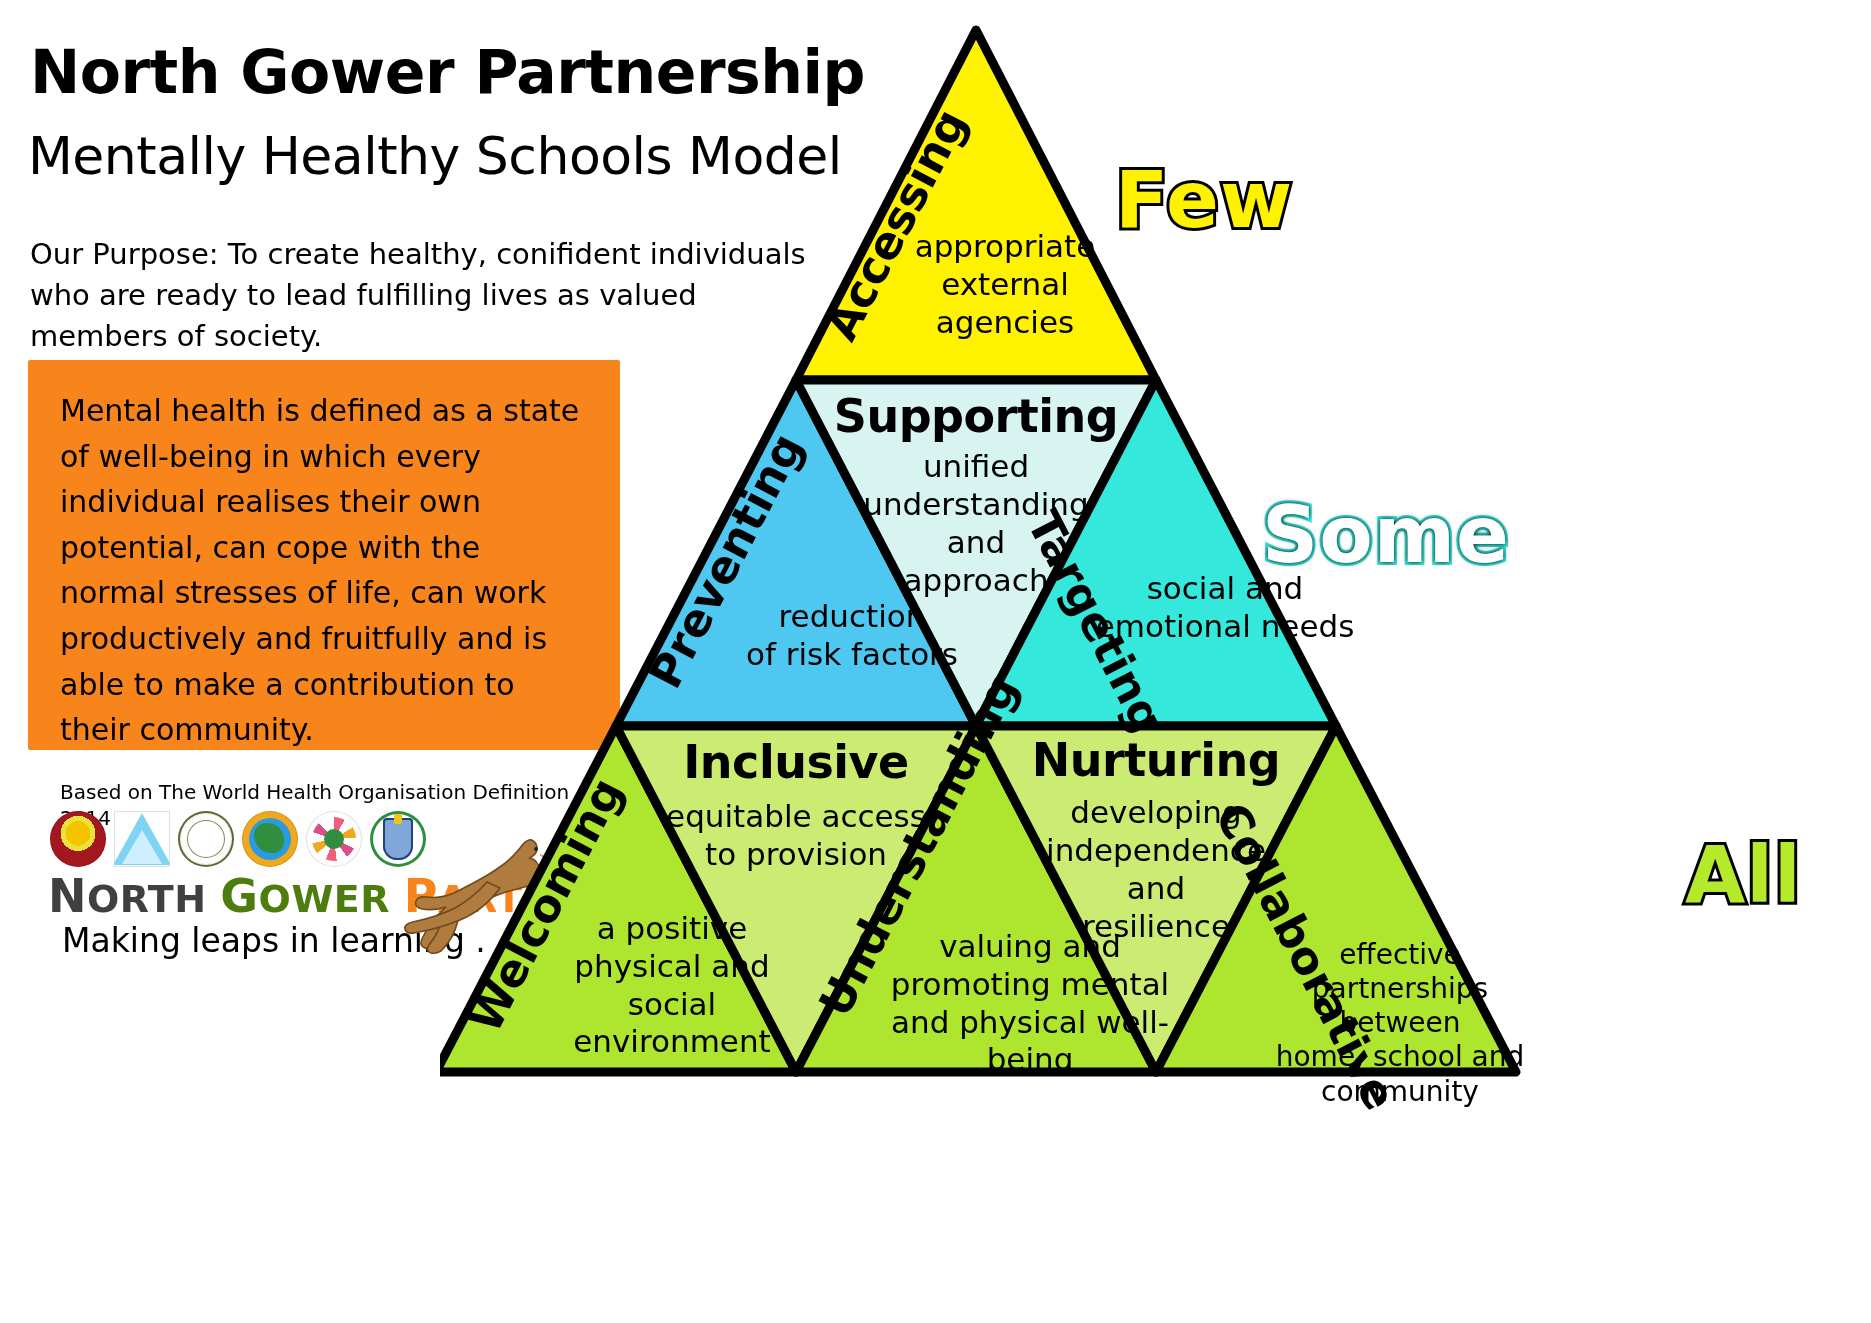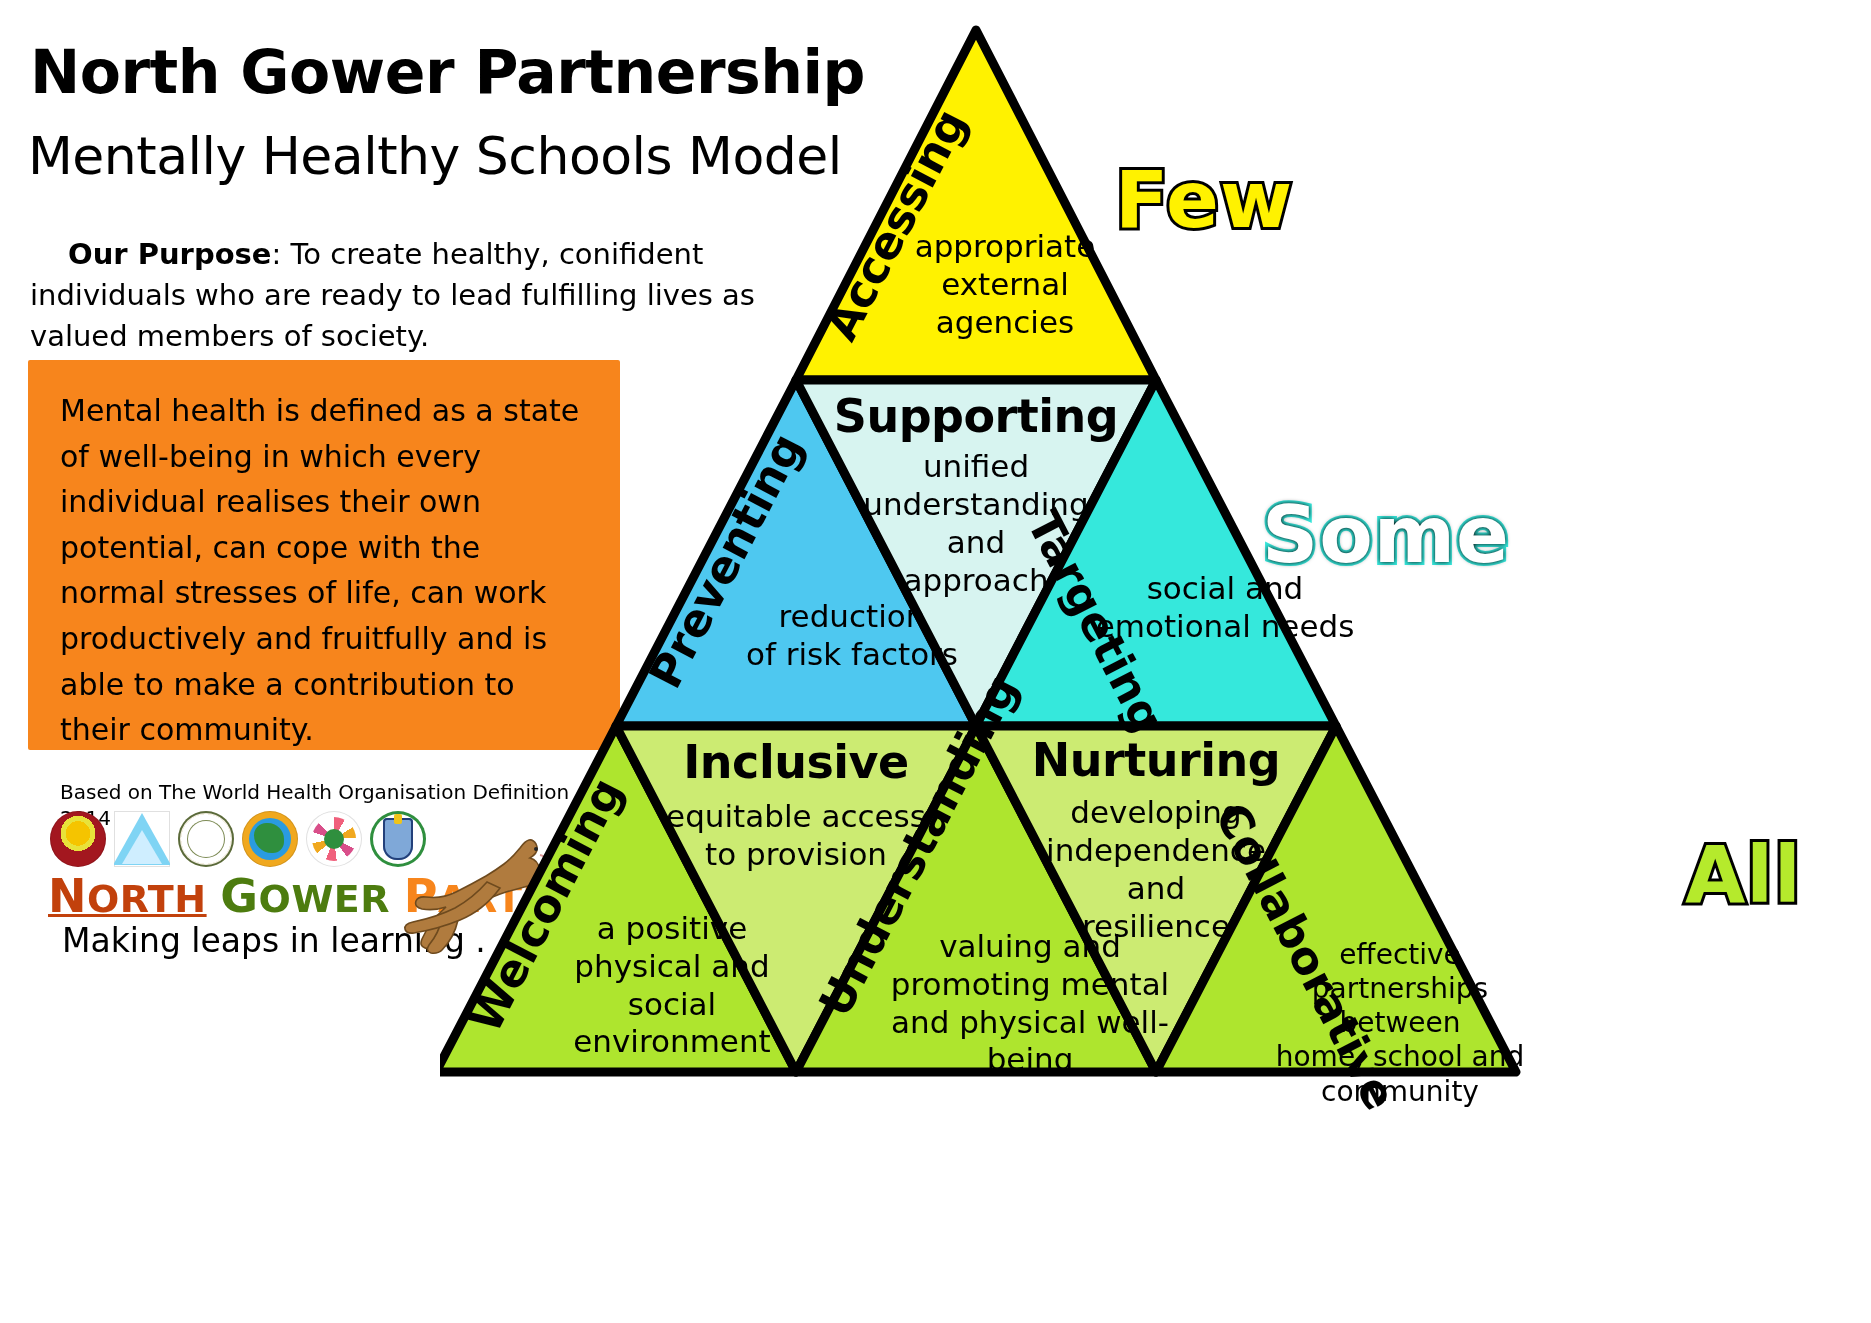--- a/index.html
+++ b/index.html
@@ -8,21 +8,21 @@
 
   .abs{position:absolute;}
 
   
   #title1{left:30px;top:42px;width:860px;font-size:60px;font-weight:bold;
           letter-spacing:-0.5px;line-height:1.0;white-space:nowrap;}
   #title2{left:28px;top:130px;width:900px;font-size:52px;
           letter-spacing:-0.5px;line-height:1.0;white-space:nowrap;}
 
   #purpose{left:30px;top:234px;width:800px;font-size:29px;line-height:1.42;}
-  #purpose b{font-weight:bold;margin-left:38px;}
+  #purpose b{font-weight:normal;}
 
   #defbox{left:28px;top:360px;width:592px;height:390px;background:#F7851C;
           border-radius:2px;box-sizing:border-box;padding:28px 30px 0 32px;}
   #defbox .deftext{font-size:30px;line-height:1.52;}
   #defbox .defsrc{font-size:20px;margin-top:26px;line-height:1.3;}
 
   
   #logos{left:44px;top:805px;width:470px;}
   .crestrow{display:flex;align-items:flex-end;gap:8px;height:62px;padding-left:6px;}
   .crest{width:56px;height:56px;border-radius:50%;position:relative;overflow:hidden;
@@ -47,21 +47,21 @@
                  #f0a81e 64% 72%,#fff 72% 80%,#d94f8a 80% 88%,#fff 88% 100%);}
   .c5 .core{position:absolute;inset:18px;border-radius:50%;background:#2f8f3e;}
   .c6{background:#fff;box-shadow:0 0 0 3px #2f8f3e inset;}
   .c6 .shield{position:absolute;left:13px;top:7px;width:30px;height:42px;background:#7fa8d8;
               border-radius:4px 4px 14px 14px;box-shadow:0 0 0 2px #23407a inset;}
   .c6 .crown{position:absolute;left:24px;top:3px;width:8px;height:10px;background:#f0c419;border-radius:2px;}
 
   #ngpname{font-size:38px;font-weight:bold;letter-spacing:0.5px;margin-top:2px;
            padding-left:4px;white-space:nowrap;}
   #ngpname .cap{font-size:46px;}
-  #ngpname .n{color:#c2410c;text-decoration:underline;} #ngpname .g{color:#4d7c0f;} #ngpname .p{color:#F7851C;}
+  #ngpname .n{color:#404040;} #ngpname .g{color:#4d7c0f;} #ngpname .p{color:#F7851C;}
   #ngptag{font-size:33px;padding-left:18px;margin-top:-2px;white-space:nowrap;}
 
   #kangaroo{left:400px;top:828px;width:150px;height:135px;}
 
   
   #pyr{left:440px;top:10px;width:1130px;height:1070px;}
 
   .tierlabel{position:absolute;font-size:78px;font-weight:bold;letter-spacing:1px;
              -webkit-text-stroke:6px #000;paint-order:stroke fill;}
   #lbl-few{left:1115px;top:155px;color:#FFF200;}

